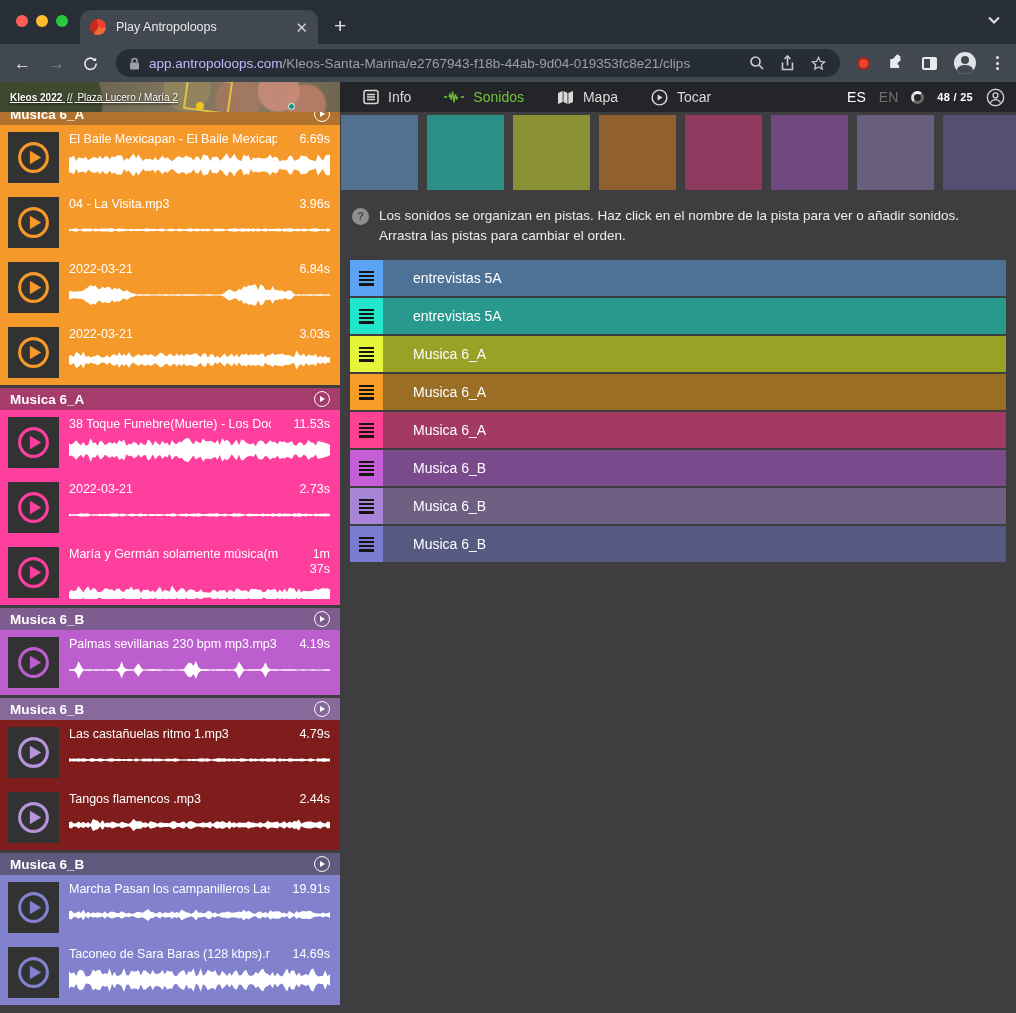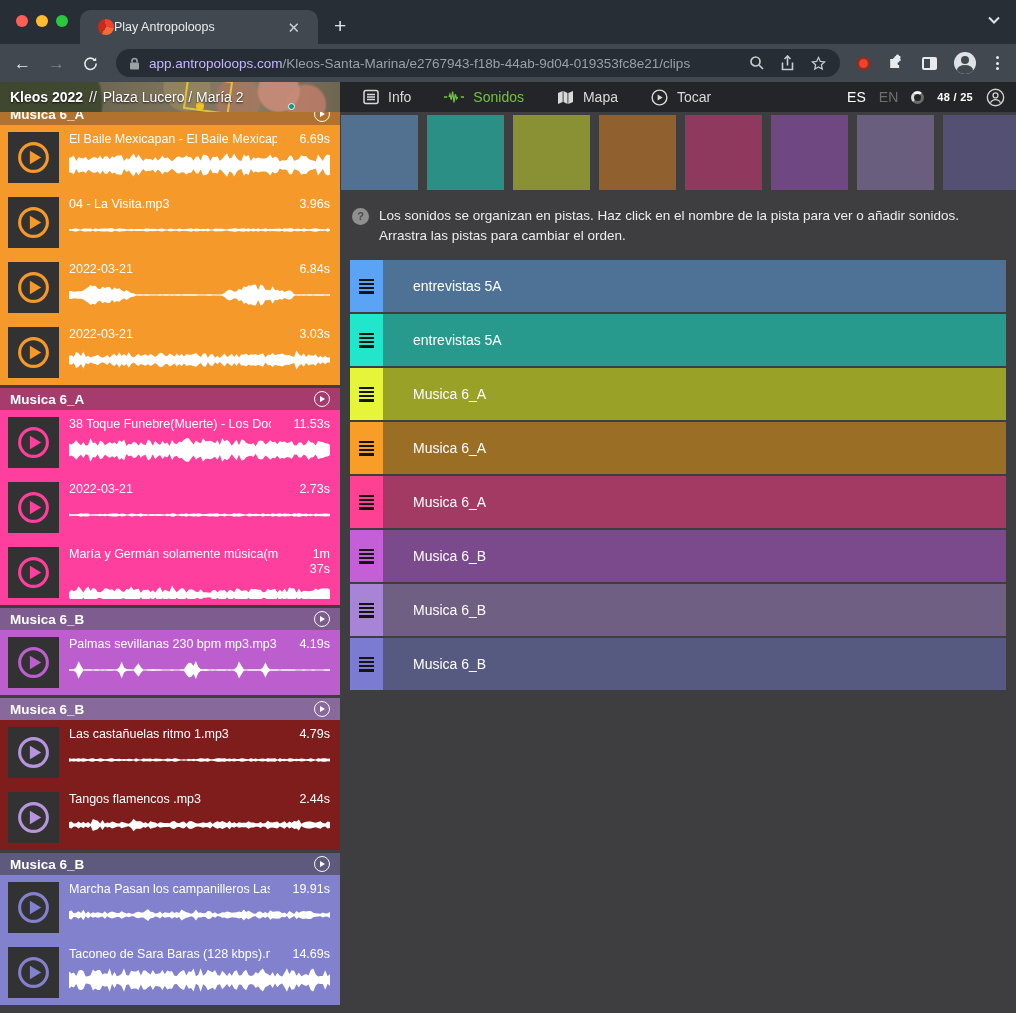--- a/index.html
+++ b/index.html
@@ -5,21 +5,21 @@
   * { box-sizing: border-box; margin: 0; padding: 0; }
   html,body { width:1016px; height:1013px; overflow:hidden; }
   body { font-family:"Liberation Sans", sans-serif; background:#3e3e40; }
 
   
   .tabstrip { height:44px; background:#272e36; position:relative; display:flex; align-items:flex-end; }
   .traffic { position:absolute; left:16px; top:15px; display:flex; gap:8px; }
   .traffic span { width:12px; height:12px; border-radius:50%; }
   .dot-red{ background:#ff5f57; } .dot-yellow{ background:#febc2e; } .dot-green{ background:#28c840; }
   .tab { margin-left:80px; width:238px; height:34px; background:#41484f; border-radius:10px 10px 0 0;
-         display:flex; align-items:center; padding:0 18px; }
+         display:flex; align-items:center; padding:0 10px; gap:10px; }
   .favicon { width:16px; height:16px; border-radius:50%; flex:none;
              background: conic-gradient(from 210deg, #c62b1e 0 140deg, #ef4130 140deg 250deg, #f06a3a 250deg 360deg); }
   .tab-title { color:#e8eaed; font-size:12.5px; flex:1; white-space:nowrap; overflow:hidden; }
   .tab-close { color:#cdd1d6; font-size:15px; line-height:1; cursor:default; }
   .newtab { color:#dfe3e8; font-size:21px; font-weight:300; margin:0 0 8px 16px; line-height:1; }
   .strip-chevron { position:absolute; right:16px; top:16px; width:12px; height:8px; }
   .strip-chevron svg { display:block; }
 
   .toolbar { height:38px; background:#41484f; display:flex; align-items:center; padding:0 14px; gap:17px; }
   .navbtn { font-size:17px; color:#e8eaed; line-height:1; }
@@ -53,21 +53,21 @@
                radial-gradient(circle at 55% 20%, rgba(150,135,95,.8) 0 12%, transparent 13%),
                radial-gradient(circle at 12% 70%, rgba(60,70,45,.9) 0 20%, transparent 21%),
                linear-gradient(90deg, #55543e, #7a705a 45%, #8a7a62 75%, #6d6550);
   }
   .map-path { position:absolute; left:185px; top:-4px; width:46px; height:34px;
               border:2px solid rgba(240,205,60,.85); transform:rotate(8deg); background:transparent; }
   .map-pin { position:absolute; left:196px; top:20px; width:8px; height:8px; border-radius:50%;
              background:#f2c21d; box-shadow:0 3px 0 -2px #f2c21d; }
   .map-dot-teal { position:absolute; left:288px; top:21px; width:7px; height:7px; border-radius:50%;
              background:#1c8f86; border:1.5px solid #dfe; }
-  .crumb { position:relative; color:#fff; font-size:14px; white-space:nowrap; text-shadow:0 1px 2px rgba(0,0,0,.8); }
+  .crumb { position:relative; color:#fff; font-size:10px; white-space:nowrap; text-shadow:0 1px 2px rgba(0,0,0,.8);text-decoration:underline; }
   .crumb-proj { font-weight:700; }
   .crumb-sep { opacity:.95; padding:0 2px; }
 
   .appnav { display:flex; align-items:center; gap:33px; margin-left:23px; }
   .navtab { display:flex; align-items:center; gap:9px; color:#d9d9d9; font-size:14px; cursor:default; }
   .navtab .ic { display:flex; align-items:center; }
   .navtab.active { color:#72c43c; }
 
   .headright { margin-left:auto; display:flex; align-items:center; gap:13px; padding-right:11px; }
   .lang { font-size:14px; color:#fff; }
@@ -99,21 +99,21 @@
   .clip-duration.wrap { width:30px; white-space:normal;text-align:right; }
   .wave { width:100%; height:26px; margin-top:5px; flex:none; }
 
   .main { flex:1; min-width:0; overflow:hidden; }
   .swatches { display:flex; gap:9px; height:75px; margin:3px 0 0 1px; overflow:hidden; }
   .swatch { width:77px; flex:none; }
   .help { display:flex; gap:10px; margin:16px 14px 0 12px; color:#ececec; font-size:13.5px; line-height:1.45; }
   .help-icon { width:17px; height:17px; border-radius:50%; background:#8f8f8f; color:#4a4a4a; font-weight:700;
                font-size:11px; display:flex; align-items:center; justify-content:center; flex:none; margin-top:2px; }
   .tracks { margin:15px 10px 0 10px; }
-  .trackrow { display:flex; height:52px; margin-bottom:2px; }
+  .trackrow { display:flex; height:36px; margin-bottom:2px; }
   .handle { width:33px; flex:none; display:flex; align-items:center; justify-content:center; cursor:grab; }
   .handle-bars span { display:block; width:15px; height:2.4px; background:#141410; margin:1.8px 0; }
   .trackbody { flex:1; display:flex; align-items:center; padding-left:30px; color:#fff; font-size:14px; }
 </style>
 </head>
 <body>
 
 <div class="tabstrip">
   <div class="traffic">
     <span class="dot-red"></span>

